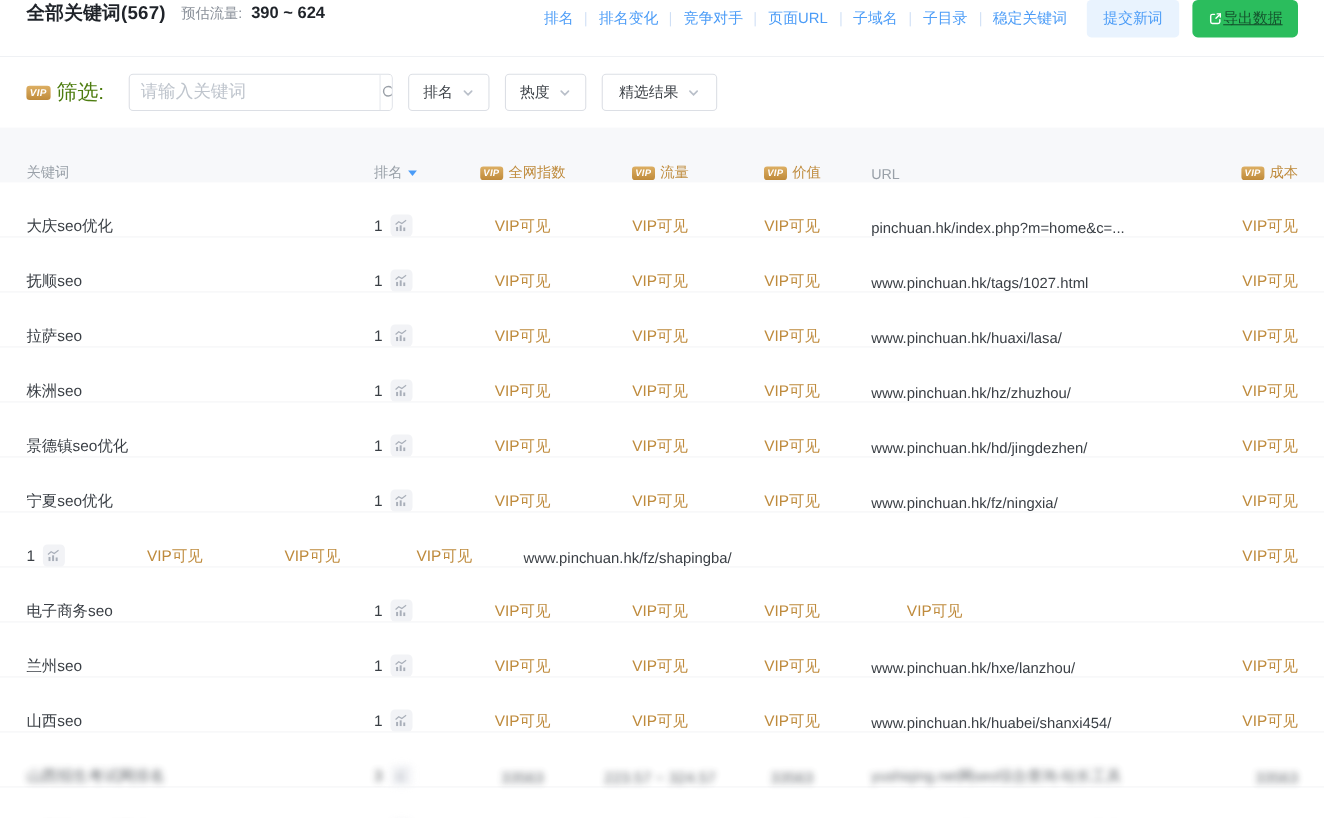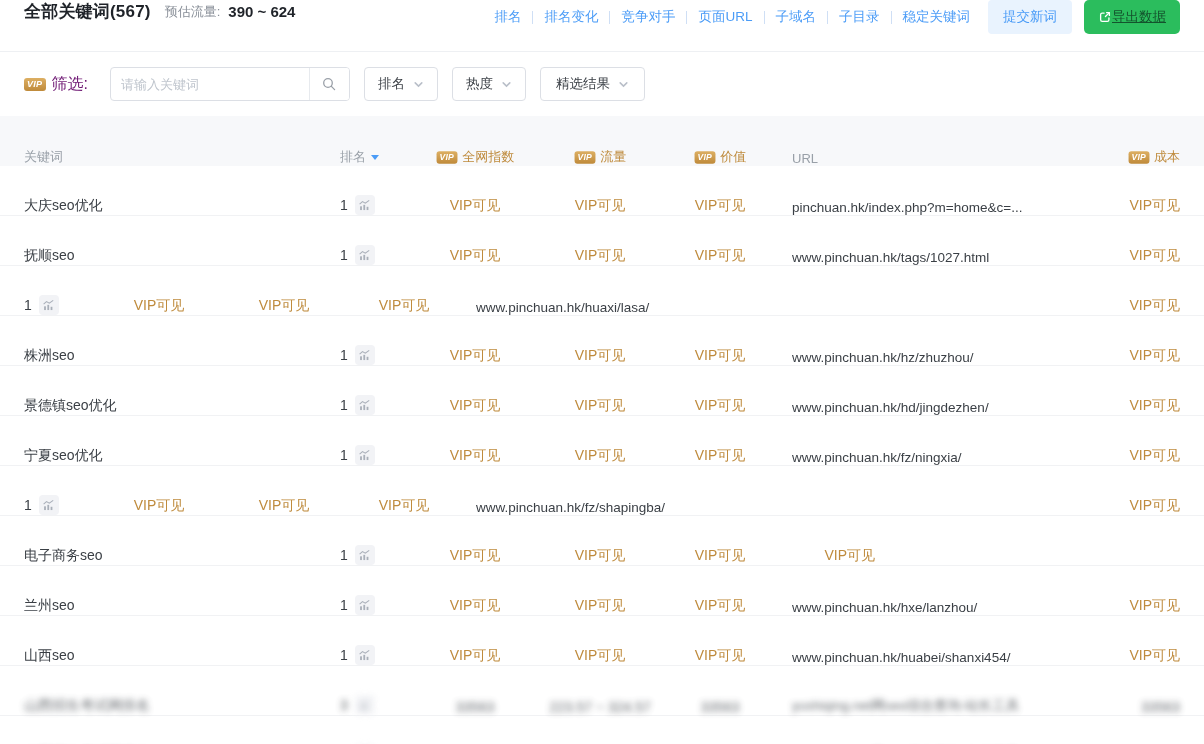--- a/index.html
+++ b/index.html
@@ -24,24 +24,24 @@
   .btn-green { margin-left:12px; background:#2bbd5d; color:#14532d; border:none;
     font-size:13.5px; padding:8px 14px; border-radius:5px; cursor:pointer;
     display:flex; align-items:center; gap:0; font-family:inherit;text-decoration:underline; }
 
   
   .filterbar { height:64px; display:flex; align-items:center; padding:0 24px; background:#fff; }
   .vip-badge { display:inline-flex; align-items:center; justify-content:center;
     background:linear-gradient(180deg,#ddaf63,#bf8a3a); color:#fff; font-size:9px;
     font-weight:bold; font-style:italic; border-radius:3px; padding:2px 4px 2px 3px;
     line-height:1; letter-spacing:.3px; }
-  .filter-label { font-size:16px; color:#701a75; margin-left:5px; }
+  .filter-label { font-size:19px; color:#4d7c0f; margin-left:5px; }
   .search-box { display:flex; align-items:center; margin-left:22px; width:240px; height:34px;
     border:1px solid #dcdfe5; border-radius:4px; overflow:hidden; background:#fff; }
-  .search-box input { flex:1; border:none; outline:none; padding:0 10px; font-size:13px;
+  .search-box input { flex:1; border:none; outline:none; padding:0 10px; font-size:16px;
     color:#333; font-family:inherit; }
   .search-box input::placeholder { color:#bfc5cd; }
   .search-btn { width:40px; height:100%; border:none; border-left:1px solid #e7eaee;
     background:#fff; display:flex; align-items:center; justify-content:center; cursor:pointer; }
   .dropdown { display:flex; align-items:center; gap:8px; height:34px; padding:0 13px;
     margin-left:14px; border:1px solid #dcdfe5; border-radius:4px; background:#fff;
     font-size:13.5px; color:#3a3f45; cursor:pointer; font-family:inherit; }
   .dropdown:last-of-type { padding:0 15px; }
 
   
@@ -212,20 +212,21 @@
       </span>
     </div>
     <div class="td col-idx vip-col gold">VIP可见</div>
     <div class="td col-traf vip-col gold">VIP可见</div>
     <div class="td col-val vip-col gold">VIP可见</div>
     <div class="td col-url">www.pinchuan.hk/tags/1027.html</div>
     <div class="td col-cost gold">VIP可见</div>
   </div>
 
   <div class="tr">
+    <div class="td col-kw">拉萨seo</div>
     <div class="td col-rank">
       <span>1</span>
       <span class="rank-icon">
         <svg width="13" height="13" viewBox="0 0 16 16">
           <rect x="2.6" y="9" width="2.2" height="4.6" fill="#a9afb9"></rect>
           <rect x="6.6" y="7.2" width="2.2" height="6.4" fill="#a9afb9"></rect>
           <rect x="10.6" y="9.6" width="2.2" height="4" fill="#a9afb9"></rect>
           <polyline points="2,6.2 5.5,3.2 9,5.2 13.8,1.6" fill="none" stroke="#a9afb9" stroke-width="1.3"></polyline>
         </svg>
       </span>

